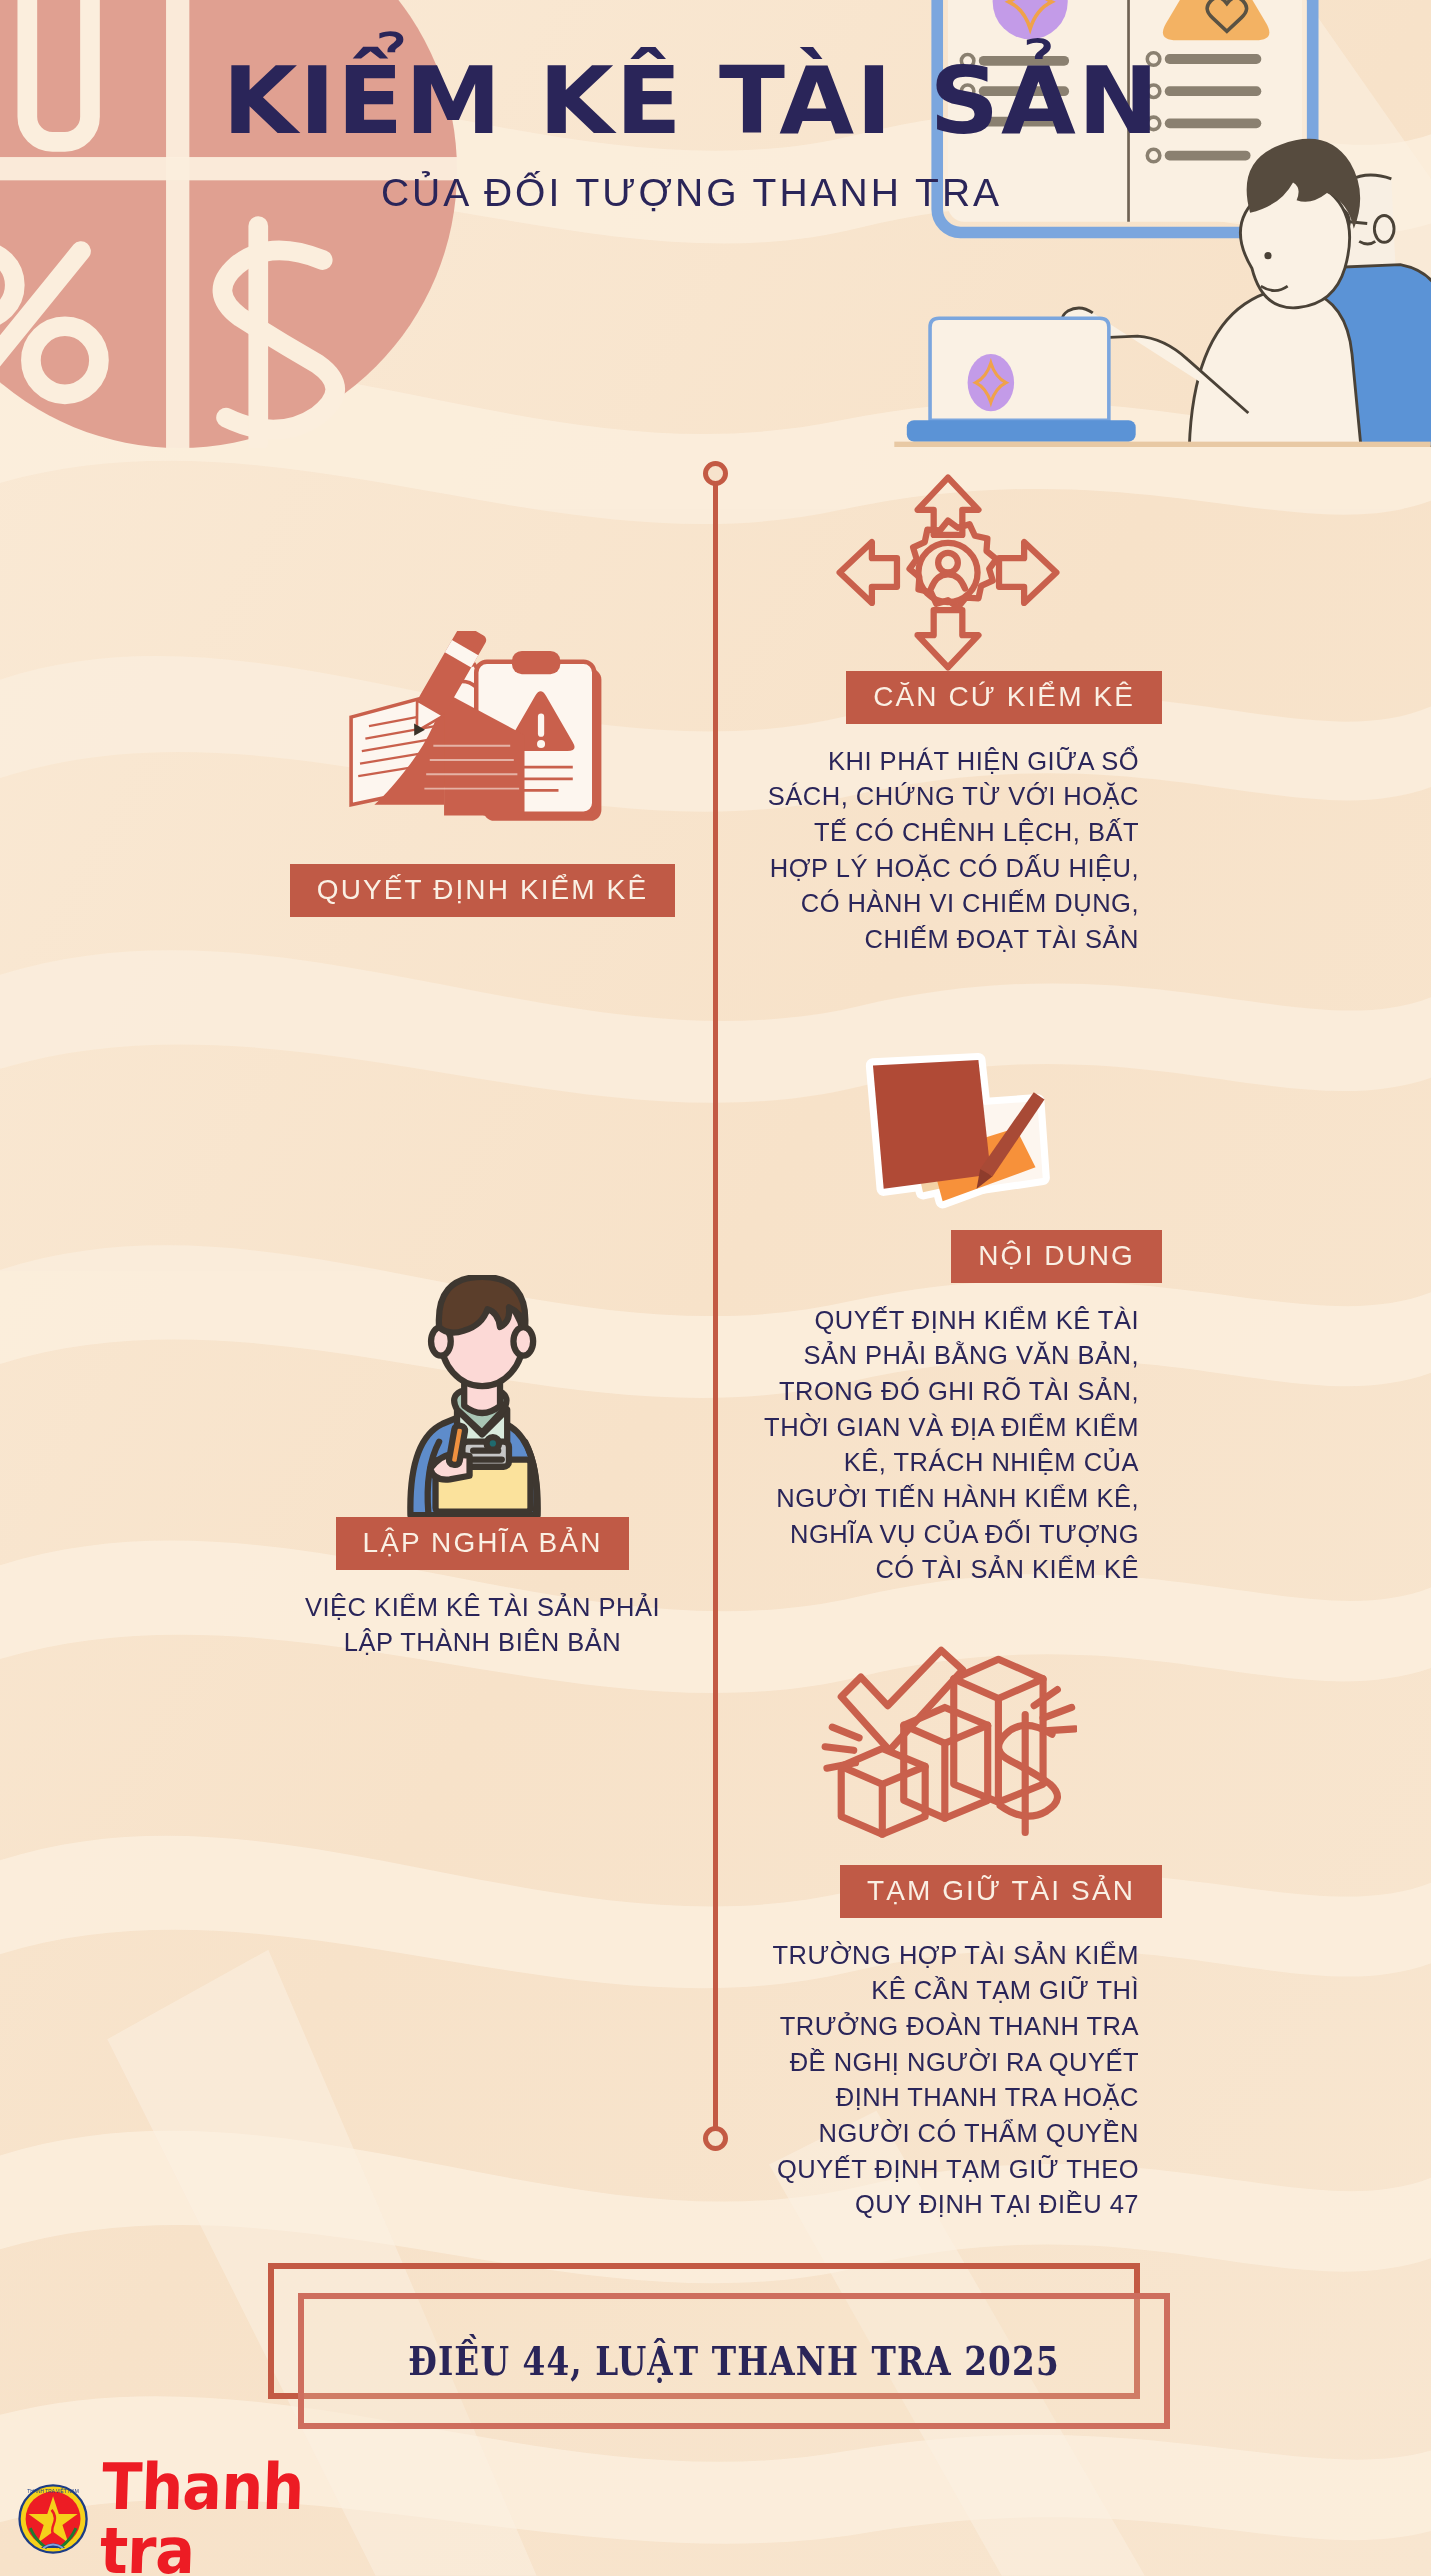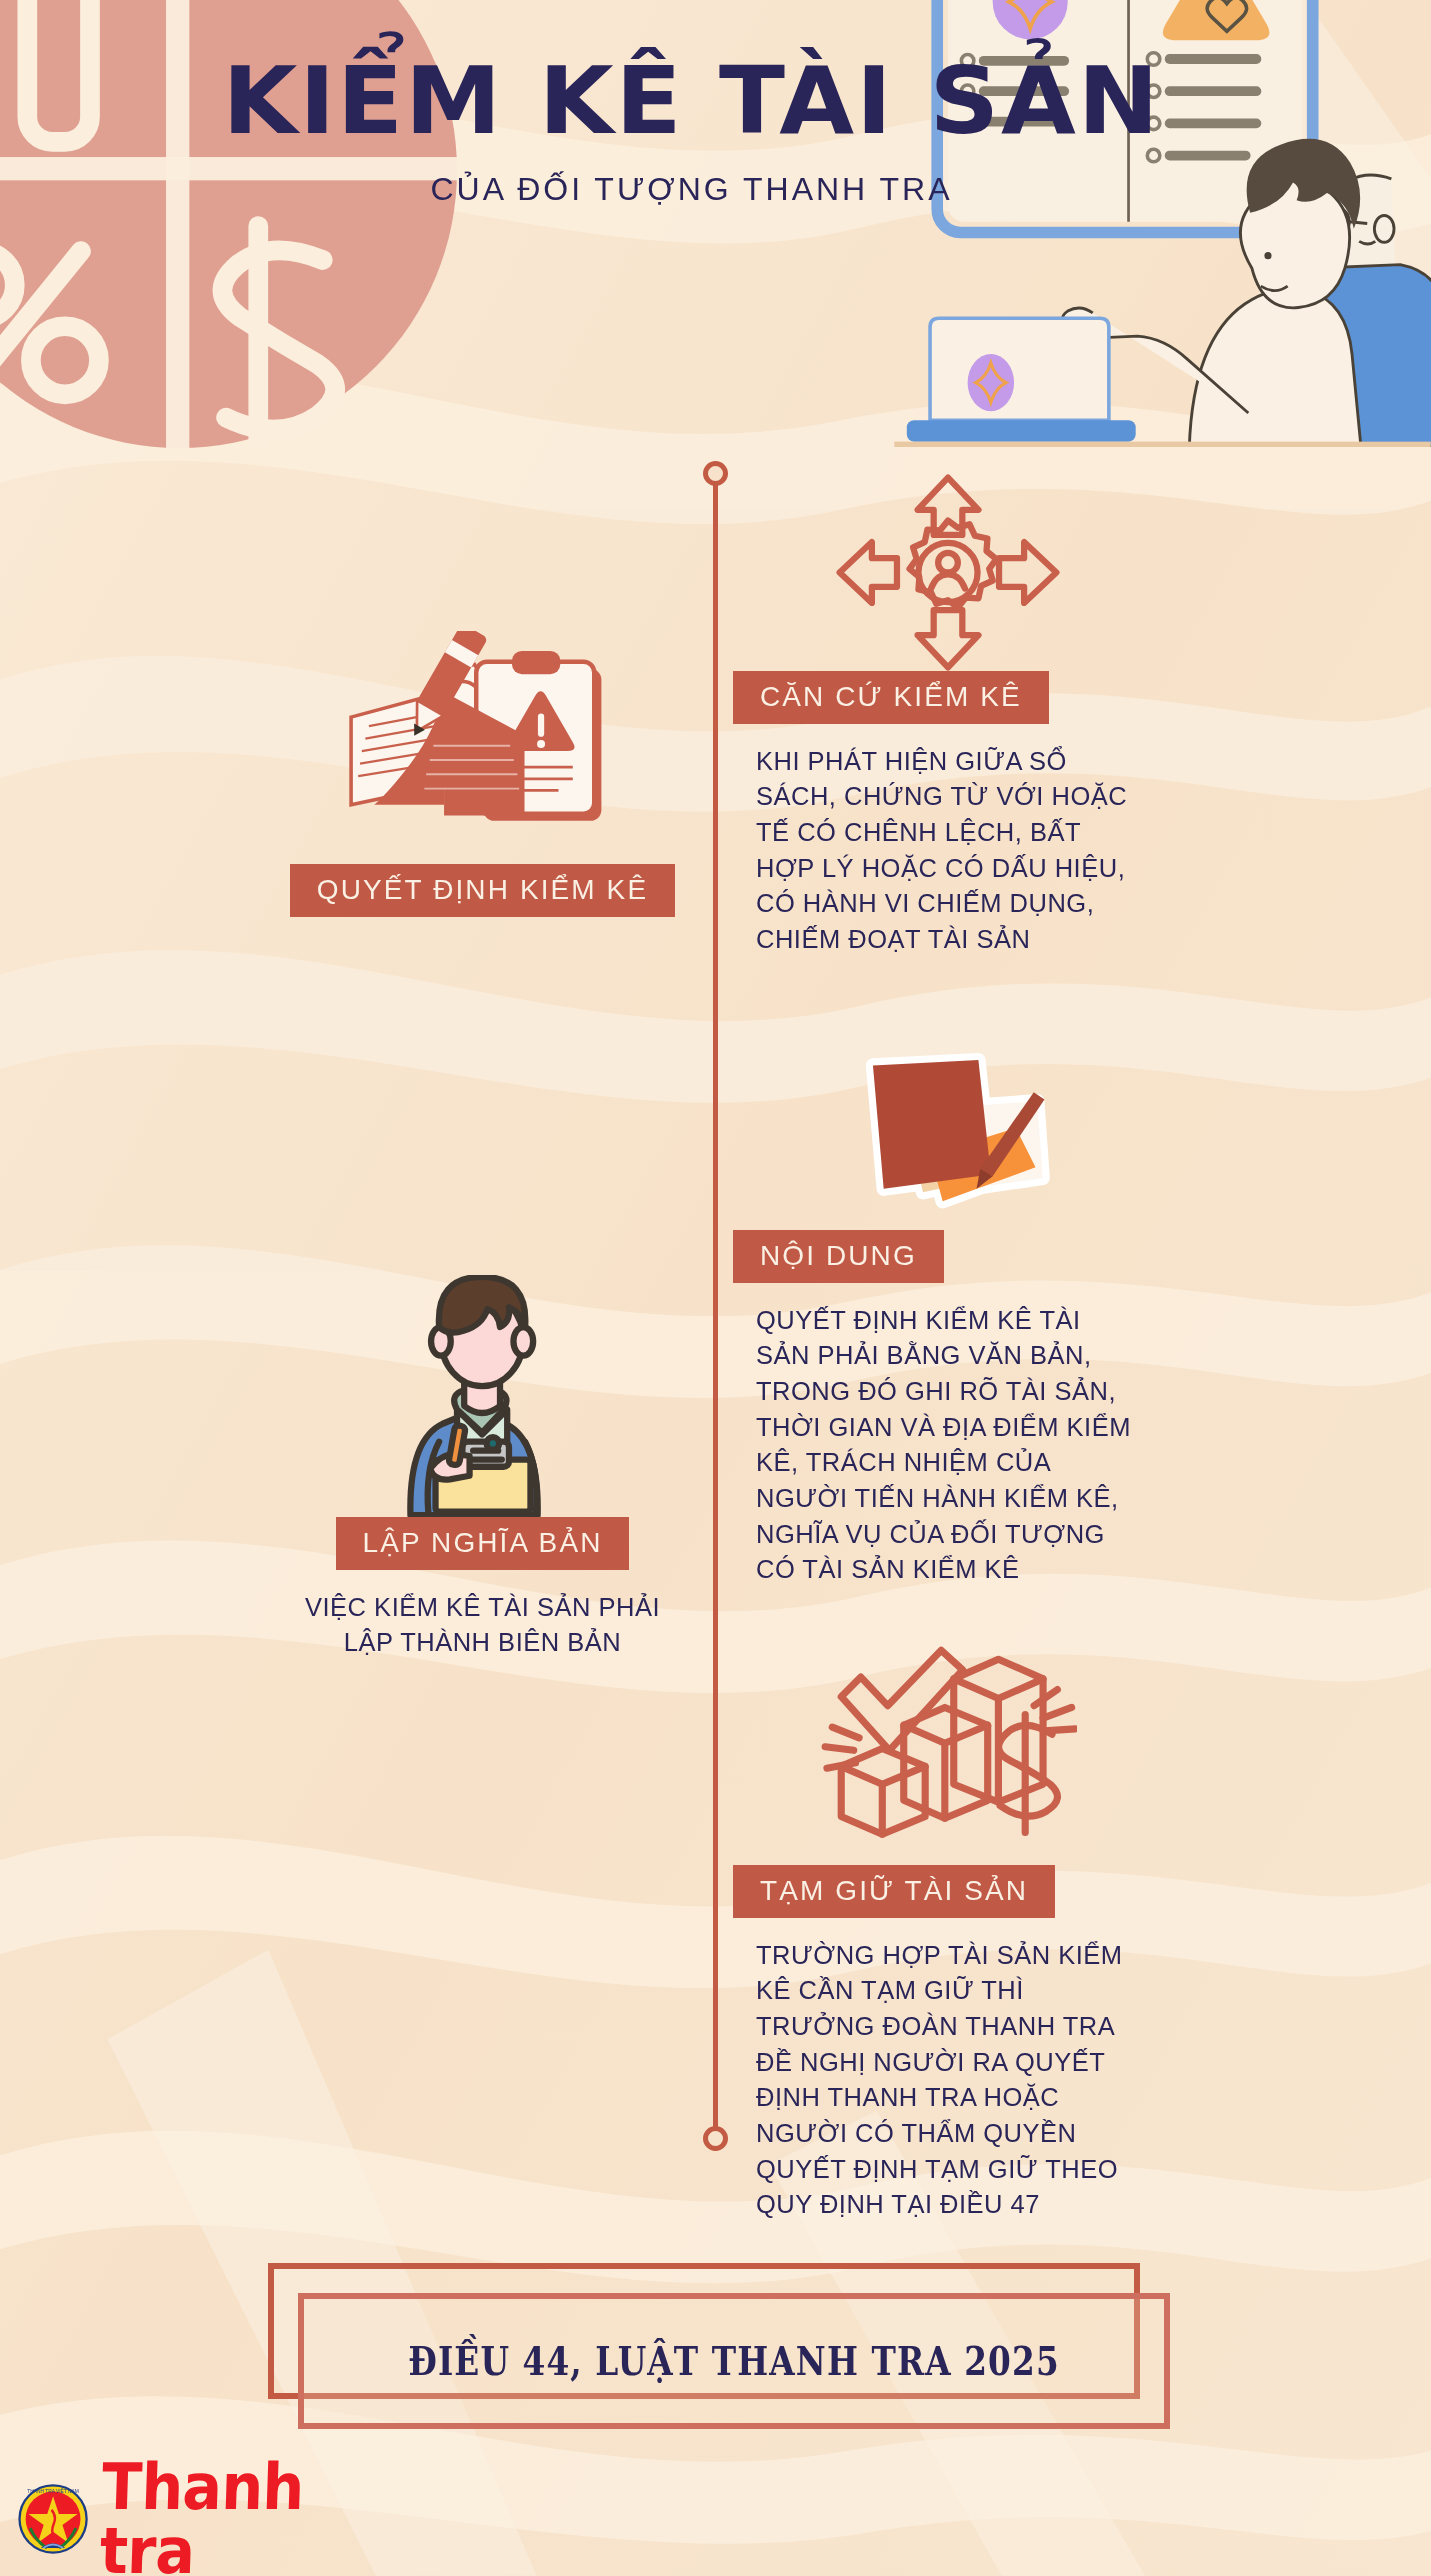--- a/index.html
+++ b/index.html
@@ -18,34 +18,34 @@
   #title-wrap{ position:absolute; left:0; top:55px; width:1383px; text-align:center; z-index:6; }
   #main-title{
     font-family:"DejaVu Sans", sans-serif;
     font-weight:bold; font-size:93px; letter-spacing:1.8px;
     color:#2A2559; line-height:1.0;
     transform:scaleX(1.04);
   }
   #sub-title{
     margin-top:23px;
     font-family:"Liberation Sans", sans-serif;
-    font-weight:400; font-size:32px; letter-spacing:3px;
+    font-weight:400; font-size:39px; letter-spacing:3px;
     color:#2A2559;
   }
   #hero-illustration{ position:absolute; right:0; top:0; width:537px; height:447px; z-index:4; }
 
   
   #timeline{ position:absolute; left:703px; top:461px; width:25px; height:1691px; z-index:3; }
   .tl-line{ position:absolute; left:9.8px; top:12.5px; width:5.4px; height:1665px; background:#C35A44; }
   .tl-cap{ position:absolute; left:0; width:25px; height:25px; border:5.4px solid #C35A44; border-radius:50%; background:#F7E3CC; }
 
   
   .block{ position:absolute; z-index:6; }
   .block.left{ left:268px; width:429px; text-align:center; }
-  .block.right{ left:733px; width:429px; text-align:left; }
+  .block.right{ left:733px; width:429px; text-align:right; }
   .ico{ display:block; margin:0 auto; }
   .badge{
     display:inline-block;
     background:#C05A46; color:#FAF0E4;
     font-size:28px; letter-spacing:2.1px; font-weight:400;
     padding:11.6px 27px 13.4px 27px;
     line-height:1;
     white-space:nowrap;
   }
   .body-text{

